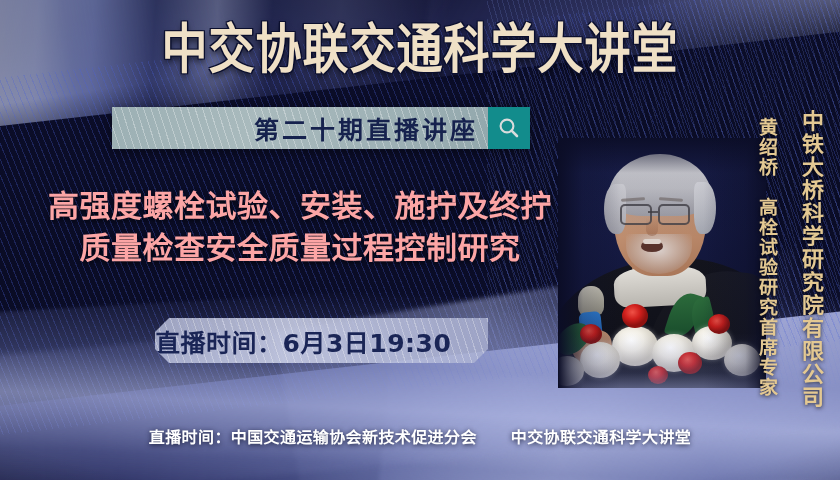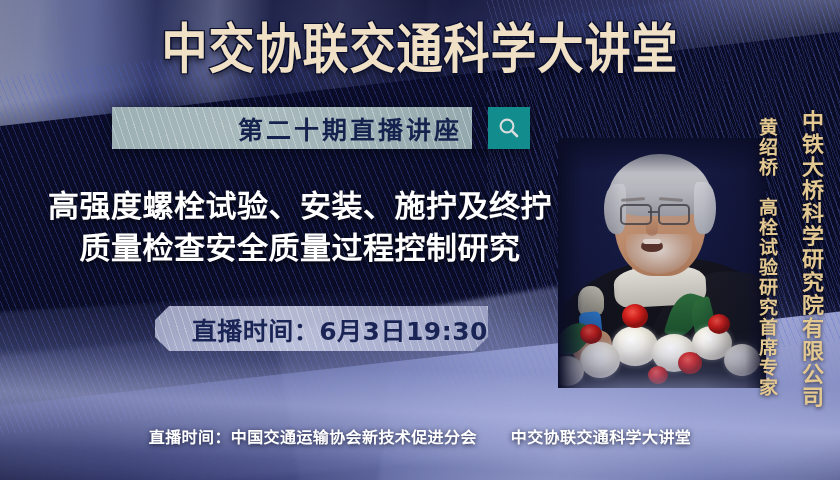--- a/index.html
+++ b/index.html
@@ -240,21 +240,20 @@
       0 3px 6px rgba(0,0,0,.6);
     transform:scaleY(1.18);
     transform-origin:center top;
   }
 
   
   .sub-bar{
     position:absolute;left:112px;top:107px;width:418px;height:42px;
     display:flex;align-items:stretch;
     box-shadow:0 2px 10px rgba(0,0,0,.45);
-    gap:16px;
   }
   .sub-bar-body{
     position:relative;flex:1;
     background:linear-gradient(100deg,#9cb0b4 0%, #a9babd 38%, #9fb2b6 70%, #93a8ad 100%);
     overflow:hidden;
     display:flex;align-items:center;justify-content:flex-end;
     padding-right:10px;
   }
   .sub-bar-body::after{
     content:"";position:absolute;inset:0;
@@ -271,37 +270,37 @@
   .sub-bar-search{
     width:42px;
     background:#128c8c;
     display:flex;align-items:center;justify-content:center;
   }
 
   
   .lecture{
     position:absolute;left:0;top:186px;width:600px;
     text-align:center;
-    color:#ffffff;
+    color:#fca5a5;
     font-size:31px;
     font-weight:700;
     line-height:1.34;
     letter-spacing:.5px;
     font-family:"DejaVu Sans","Liberation Sans",sans-serif;
     text-shadow:0 2px 5px rgba(0,0,0,.7);
   }
   .lecture .l2{display:block;}
 
   
   .time-pill{
-    position:absolute;left:155px;top:306px;width:333px;height:45px;
+    position:absolute;left:155px;top:318px;width:333px;height:45px;
     background:linear-gradient(100deg, rgba(188,194,222,.80) 0%, rgba(206,211,234,.86) 40%,
                                 rgba(190,196,224,.82) 72%, rgba(172,178,210,.78) 100%);
     clip-path:polygon(14px 0, 100% 0, 100% calc(100% - 14px), calc(100% - 14px) 100%, 14px 100%, 0 calc(100% - 14px), 0 14px);
-    display:flex;align-items:center;justify-content:flex-end;
+    display:flex;align-items:center;justify-content:flex-start;
     overflow:hidden;
     box-shadow:0 3px 12px rgba(0,0,0,.45);
   }
   .time-pill::after{
     content:"";position:absolute;inset:0;
     background:repeating-linear-gradient(72deg,
       rgba(255,255,255,.28) 0px, rgba(255,255,255,.28) 1px,
       rgba(255,255,255,0) 1px, rgba(255,255,255,0) 7px);
     pointer-events:none;
   }

